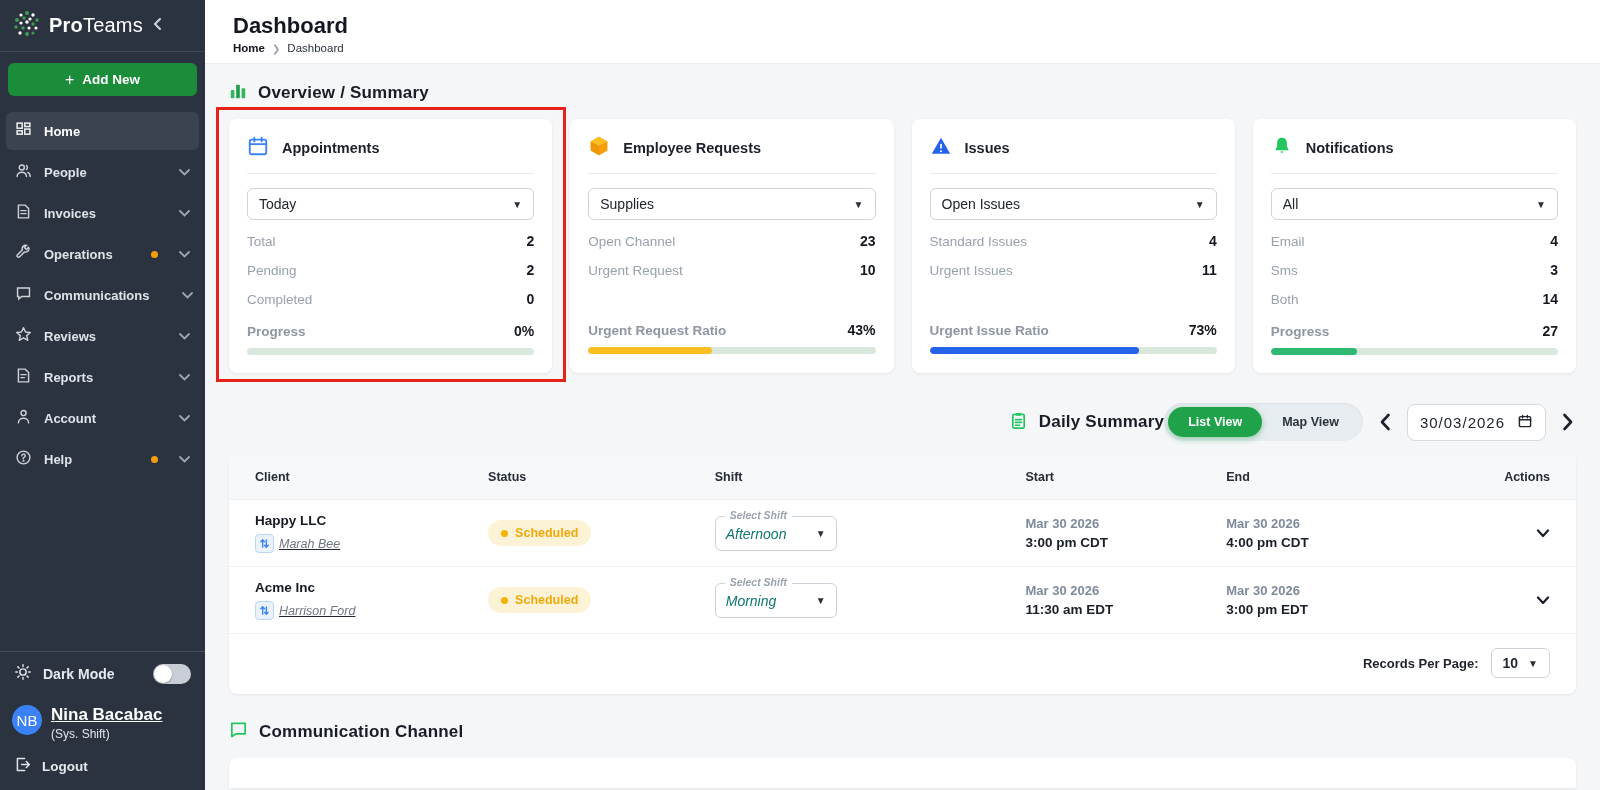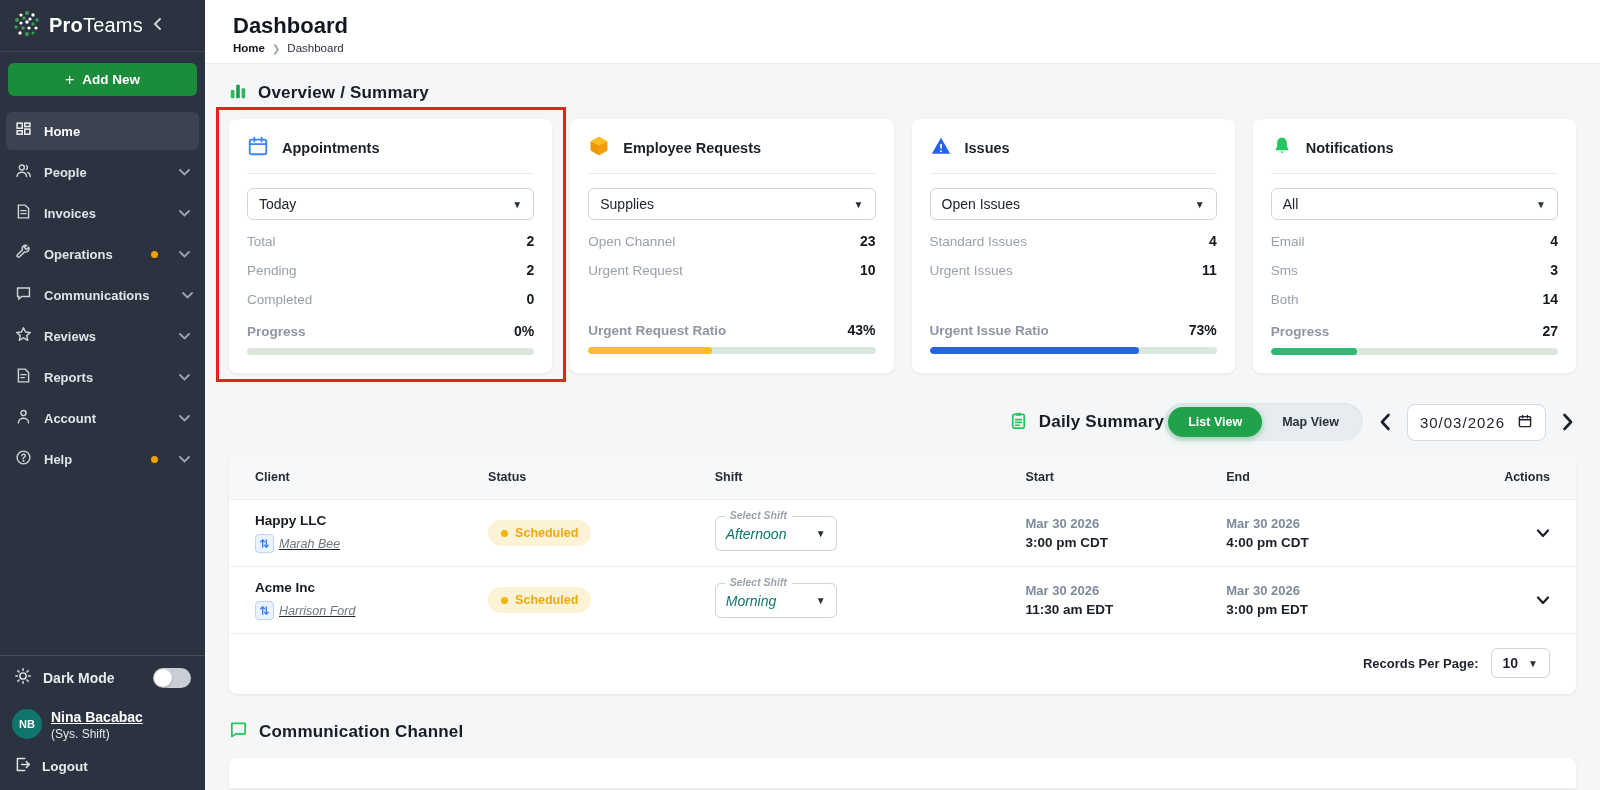--- a/index.html
+++ b/index.html
@@ -21,22 +21,22 @@
   .nav-item.active { background:#3a434f; color:#fff; }
   .nav-label { flex:1; }
   .dot { width:7px; height:7px; border-radius:50%; background:#f59e0b; margin-right:9px; }
   .chev { color:#aab2bc; font-size:11px; }
   .side-footer { margin-top:auto; }
   .dm-row { border-top:1px solid rgba(255,255,255,.14); padding:11px 14px; display:flex; align-items:center; gap:11px; }
   .dm-label { font-size:14px; font-weight:700; flex:1; }
   .toggle { width:38px; height:20px; border-radius:10px; background:#c9ced6; position:relative; cursor:pointer; }
   .toggle .knob { position:absolute; left:1px; top:1px; width:18px; height:18px; background:#fff; border-radius:50%; box-shadow:0 1px 2px rgba(0,0,0,.3); }
   .user-row { display:flex; align-items:flex-start; gap:9px; padding:9px 12px 6px; }
-  .avatar { width:30px; height:30px; border-radius:50%; background:#0f766e; color:#fff; font-size:11px; font-weight:700; display:flex; align-items:center; justify-content:center; flex:none; }
-  .user-name { font-size:14px; font-weight:700; color:#fff; text-decoration:underline; }
+  .avatar { width:30px; height:30px; border-radius:50%; background:#3b82f6; color:#fff; font-size:15px; font-weight:400; display:flex; align-items:center; justify-content:center; flex:none; }
+  .user-name { font-size:17px; font-weight:700; color:#fff; text-decoration:underline; }
   .user-role { font-size:12px; color:#e2e6eb; margin-top:2px; }
   .logout-row { display:flex; align-items:center; gap:11px; padding:9px 14px 14px; font-size:13.5px; font-weight:700; cursor:pointer; }
 
   
   .main { flex:1; display:flex; flex-direction:column; overflow:hidden; }
   .page-header { background:#fff; padding:13px 28px 9px; border-bottom:1px solid #e9ecf0; }
   .page-title { font-size:22px; font-weight:800; color:#12161e; }
   .breadcrumb { display:flex; align-items:center; gap:7px; font-size:11.5px; margin-top:3px; }
   .bc-home { font-weight:800; color:#12161e; }
   .bc-sep { color:#9aa3ad; font-size:10px; }

